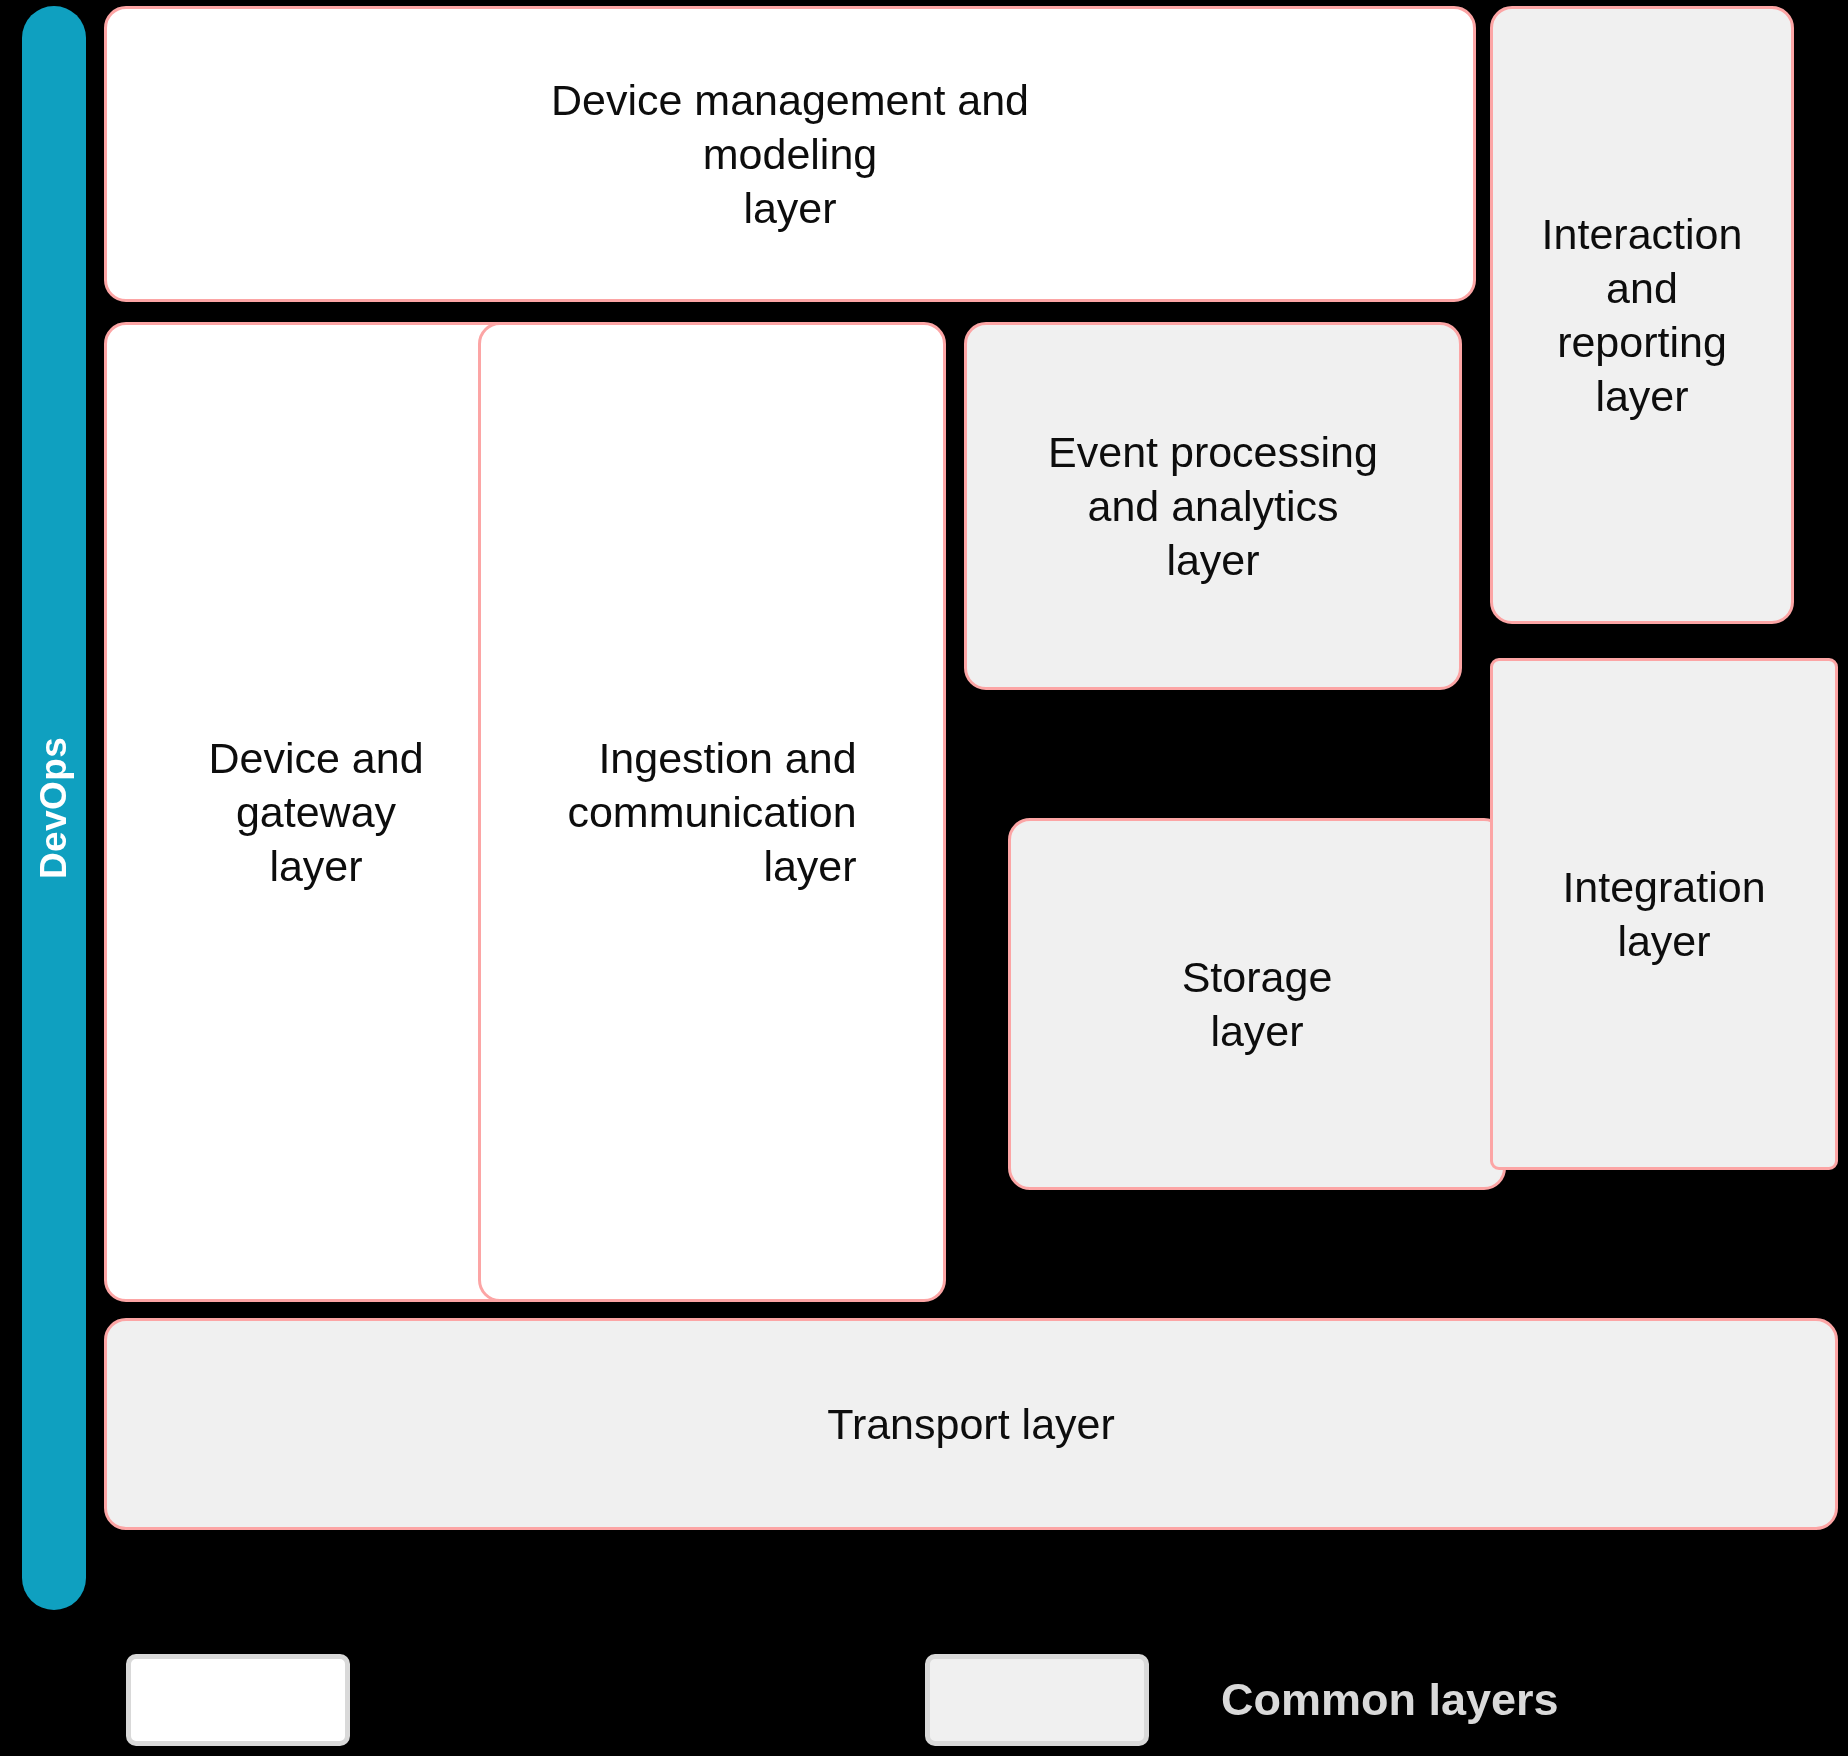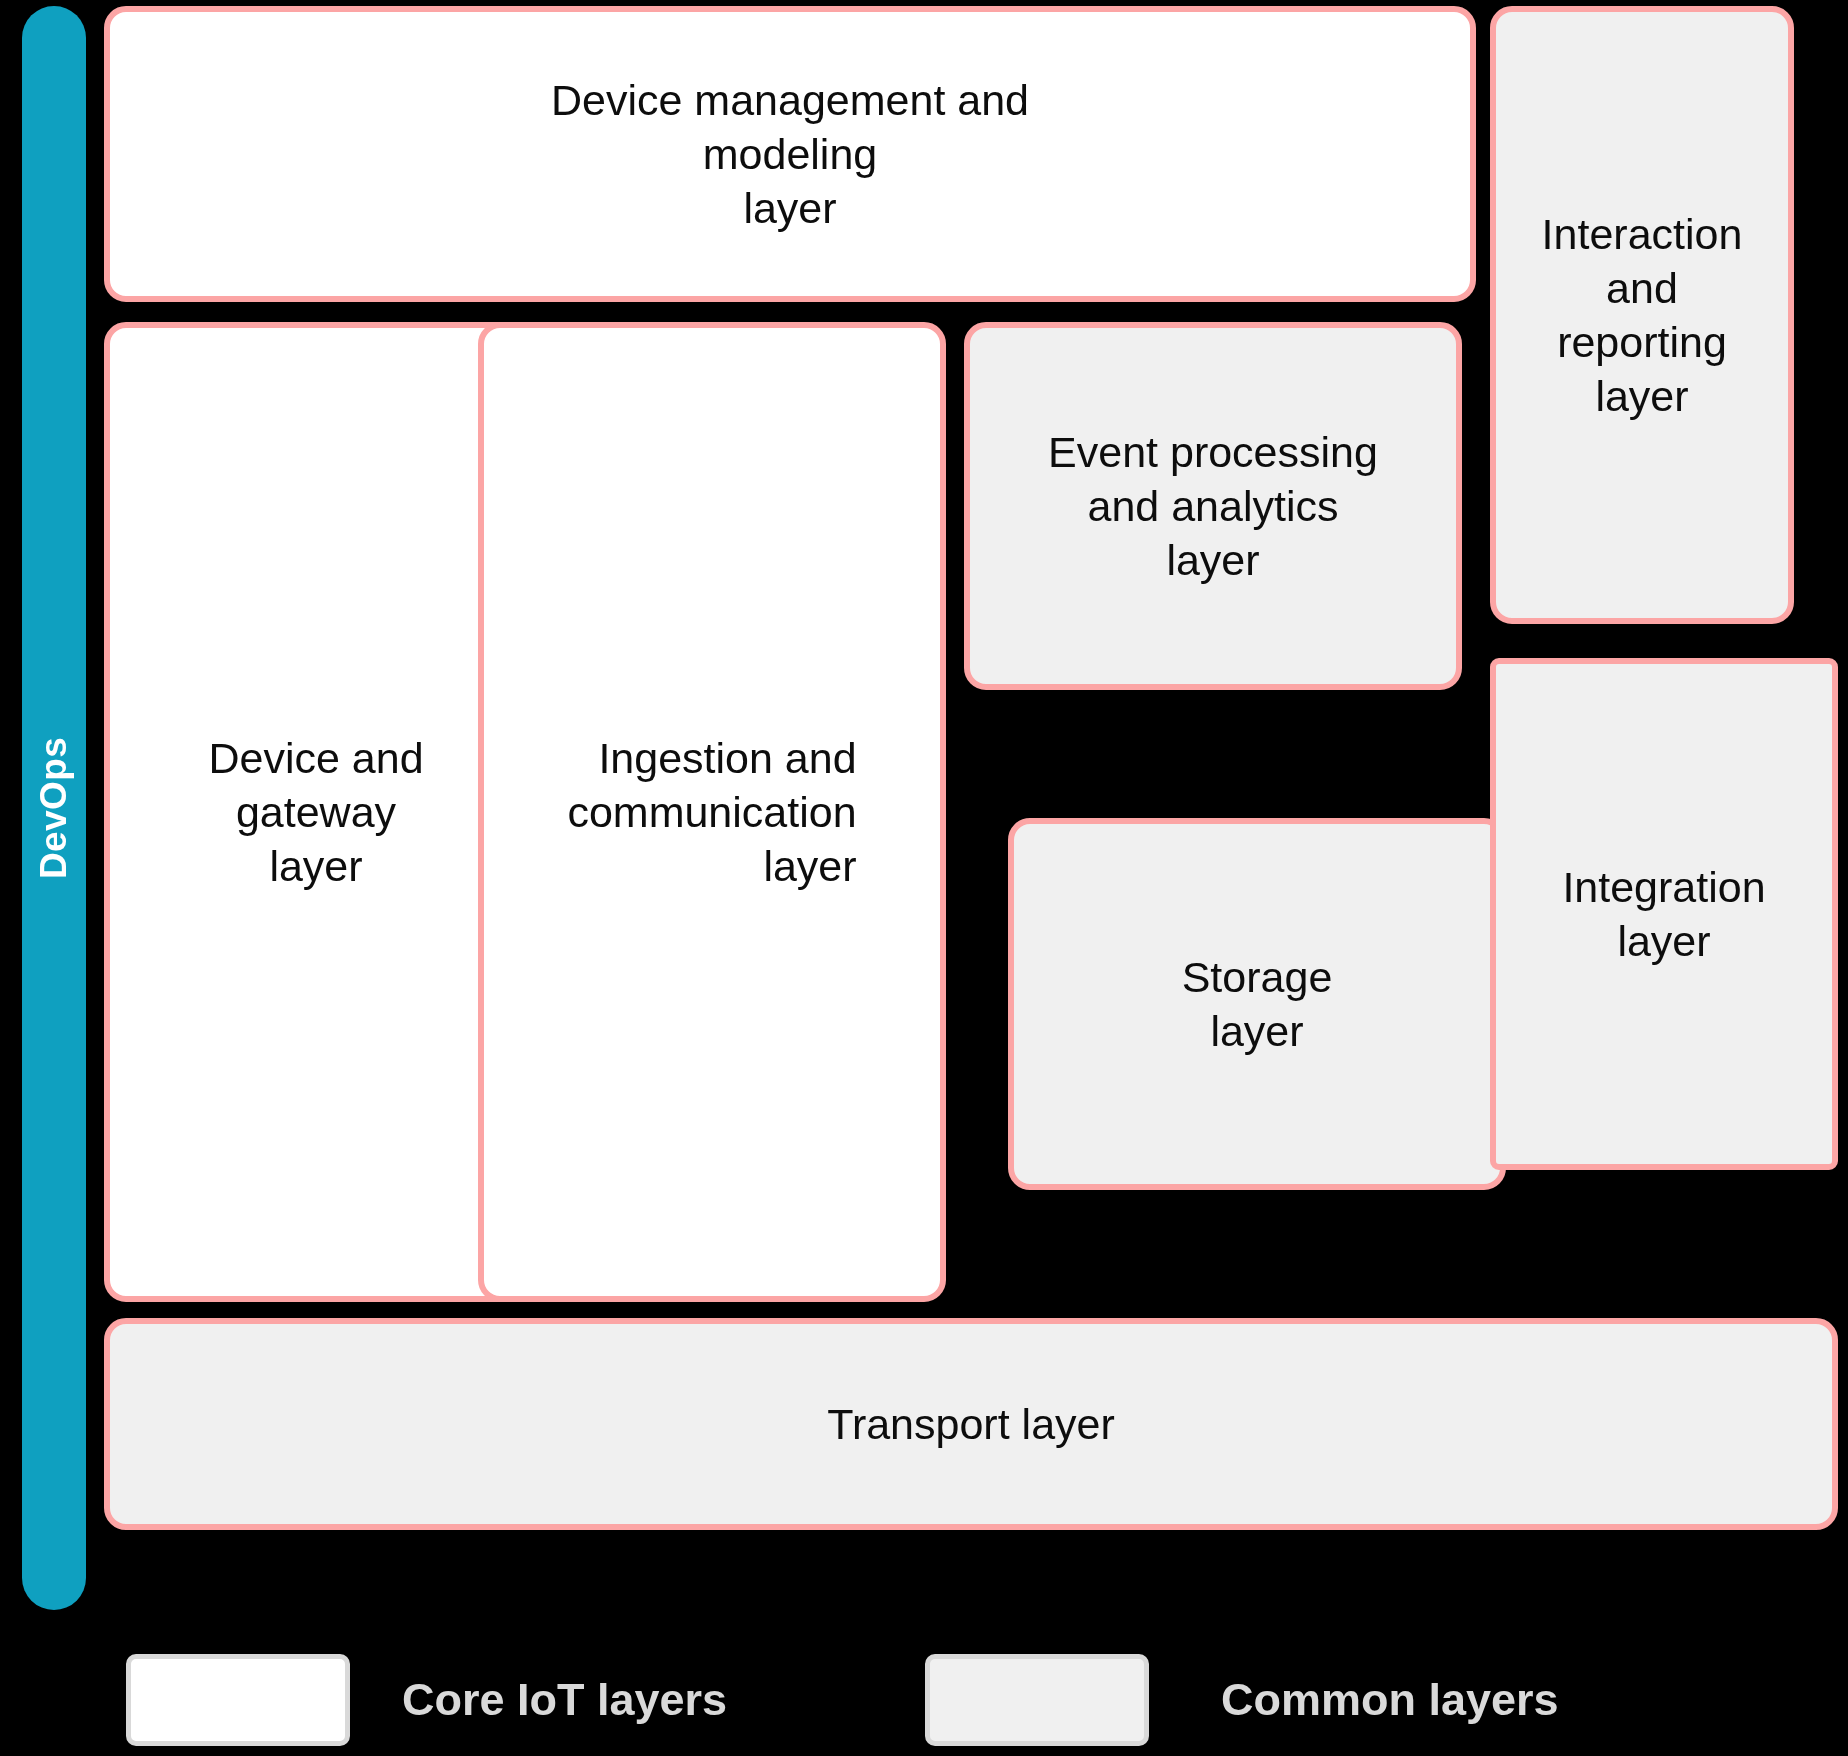--- a/index.html
+++ b/index.html
@@ -40,21 +40,21 @@
     color: #ffffff;
     font-size: 37px;
     font-weight: bold;
     letter-spacing: 0.4px;
   }
 
   
   .box {
     position: absolute;
     box-sizing: border-box;
-    border: 6px solid #fca5a5;
+    border: 3px solid #fca5a5;
     border-radius: 22px;
     display: flex;
     align-items: center;
     justify-content: center;
     text-align: center;
     color: #0d0d0d;
     font-size: 43px;
     line-height: 1.26;
     padding: 6px 14px;
   }
@@ -147,21 +147,20 @@
   </div>
 
   <div class="box common" id="box-transport">
     <span class="box-label">Transport layer</span>
   </div>
 
   <div class="legend">
 
     <div class="legend-item" id="legend-item-core">
       <div class="legend-swatch core"></div>
-      <div class="legend-text">Core IoT layers</div>
     </div>
 
     <div class="legend-item" id="legend-item-common">
       <div class="legend-swatch common"></div>
       <div class="legend-text">Common layers</div>
     </div>
 
   </div>
 
 </div>

